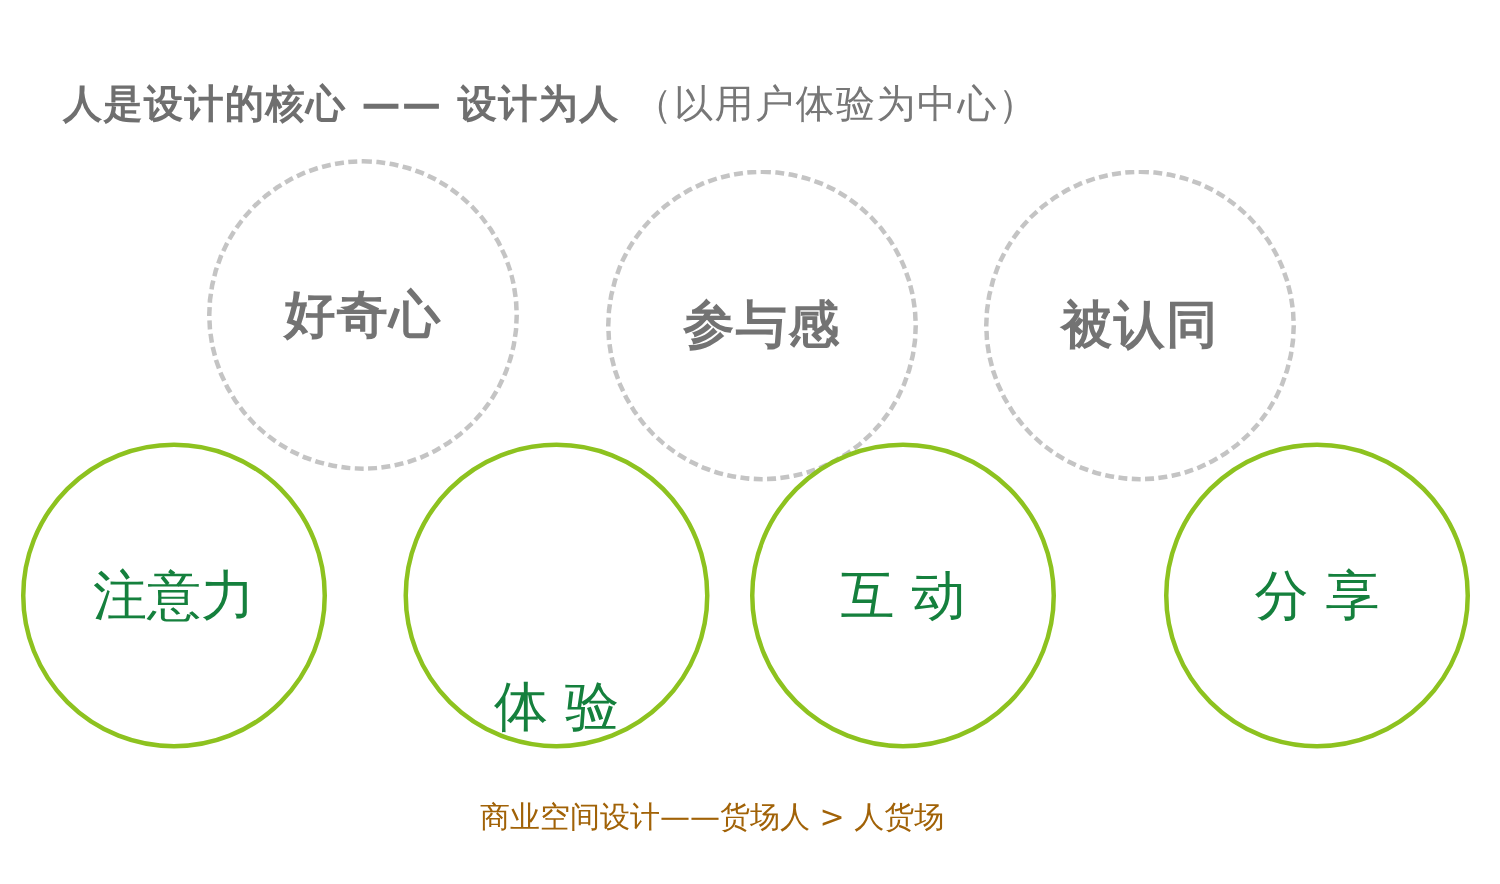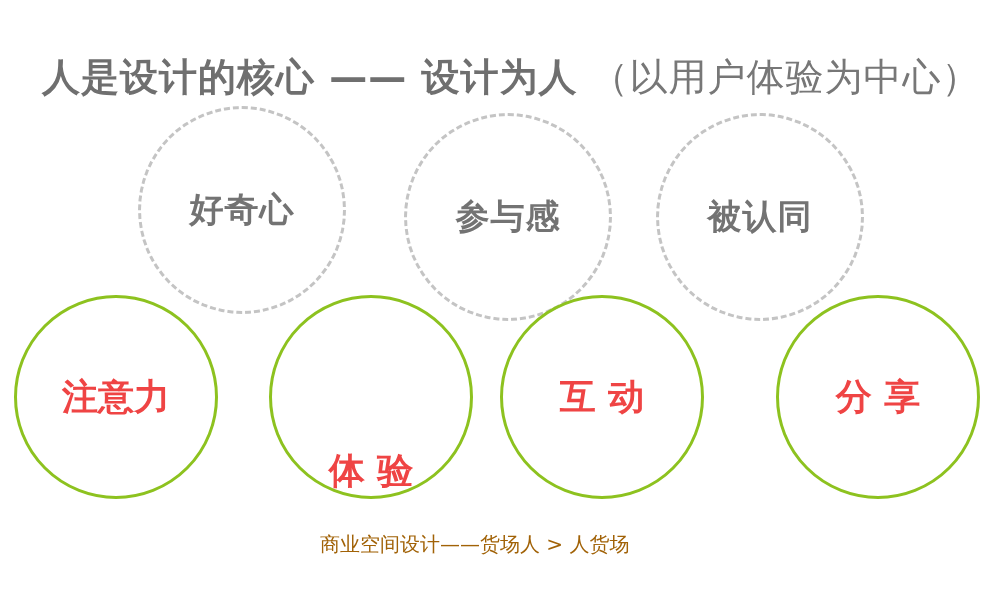--- a/index.html
+++ b/index.html
@@ -1,27 +1,27 @@
 <!DOCTYPE html>
 <html><head>
 <meta charset="utf-8">
 <style>
   html, body { margin: 0; padding: 0; background: #ffffff; }
   body { width: 1000px; height: 589px; position: relative; overflow: hidden;
          font-family: "DejaVu Sans", "Liberation Sans", sans-serif; }
-  .title { position: absolute; left: 42px; top: 52px; font-size: 38px; color: #6f6f6f;
+  .title { position: absolute; left: 42px; top: 52px; font-size: 26px; color: #6f6f6f;
            white-space: nowrap; letter-spacing: 1px; }
   .title .bold { font-weight: bold; }
   .title .light { font-weight: normal; color: #777; }
   .circle { position: absolute; border-radius: 50%; box-sizing: border-box;
             display: flex; align-items: center; justify-content: center; }
   .dashed { width: 208px; height: 208px; border: 3px dashed #c4c4c4; }
   .solid { width: 204px; height: 204px; border: 3px solid #8dc21f; }
   .dashed span { font-size: 34px; font-weight: bold; color: #737373; letter-spacing: 1px; }
-  .solid span { font-size: 36px; font-weight: bold; color: #ef4444; }
+  .solid span { font-size: 36px; font-weight: normal; color: #15803d; }
   .caption { position: absolute; left: 320px; top: 531px; font-size: 20px; color: #a16207;
              white-space: nowrap; }
 </style>
 </head>
 <body>
 
 <div class="title">
   <span class="bold">人是设计的核心 —— 设计为人</span>
   <span class="light">（以用户体验为中心）</span>
 </div>

